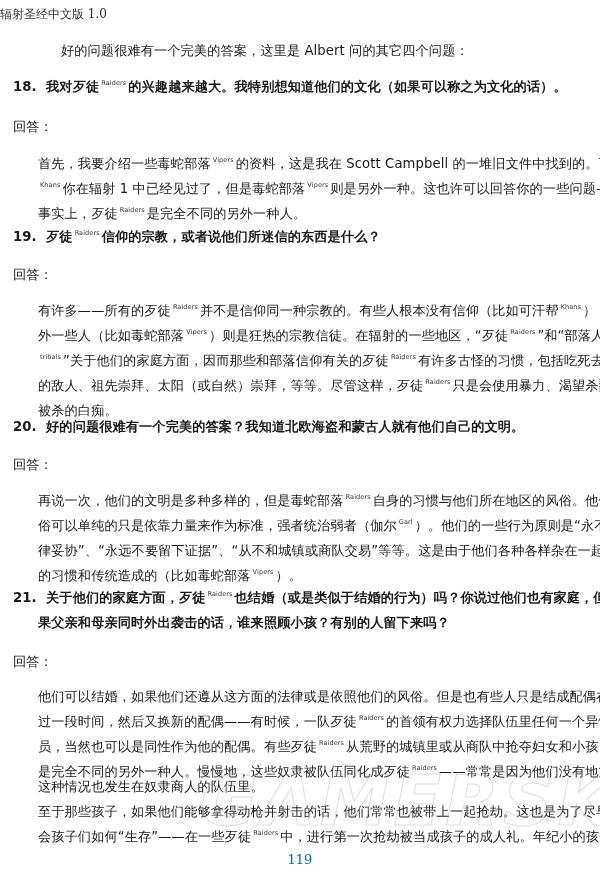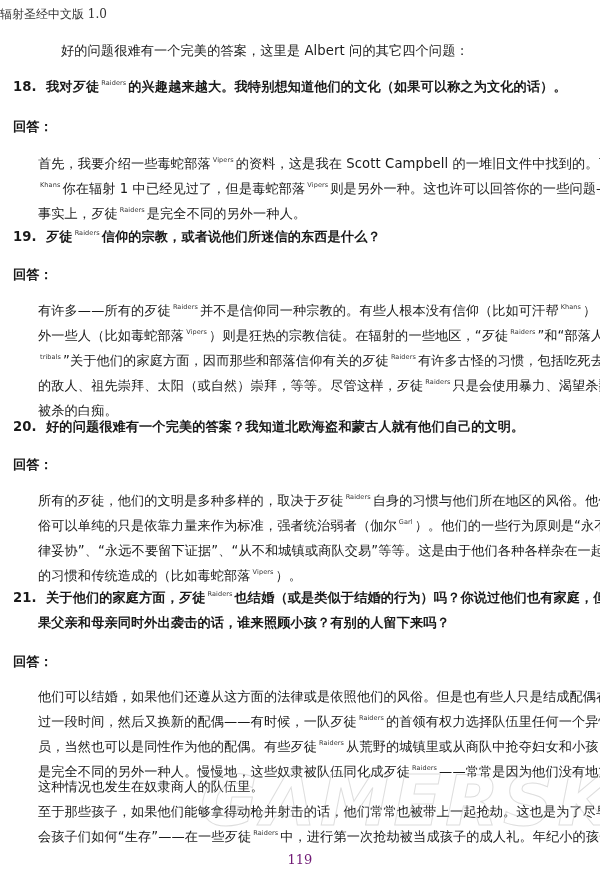--- a/index.html
+++ b/index.html
@@ -3,26 +3,26 @@
 <meta charset="utf-8">
 <style>
   html, body { margin:0; padding:0; background:#ffffff; }
   body { width:600px; height:876px; position:relative; overflow:hidden;
          font-family:"DejaVu Sans", "Liberation Sans", sans-serif; color:#1a1a1a; }
   .header { position:absolute; top:6px; left:0; width:600px; 
             font-family:"DejaVu Serif","Liberation Serif", serif; font-size:12px; color:#333; }
   .line { position:absolute; white-space:nowrap; font-size:13.2px; letter-spacing:0.1px; }
   .q { font-weight:bold; left:13px; }
   .q2 { font-weight:bold; left:38px; }
-  .ans { font-weight:bold; left:13px; }
+  .ans { font-weight:normal; left:13px; }
   .body { left:38px; }
   .intro { left:13px;margin-left:48px; }
   sup.tag { font-size:6.5px; font-weight:normal; vertical-align:6px; color:#333; margin:0 2px; }
   .footer { position:absolute; top:822px; left:0; width:600px; text-align:center;
-            font-family:"DejaVu Serif","Liberation Serif", serif; font-size:13px; color:#701a75; }
+            font-family:"DejaVu Serif","Liberation Serif", serif; font-size:13px; color:#0369a1; }
   .watermark { position:absolute; top:760px; left:200px; font-size:70px; font-weight:bold;
                font-style:italic; color:transparent; -webkit-text-stroke:1px rgba(180,180,180,0.45);
                letter-spacing:4px; font-family:"DejaVu Sans", sans-serif; }
 </style>
 </head>
 <body>
 
 <div class="header">辐射圣经中文版  1.0</div>
 
 <div class="line intro" style="top:42px">好的问题很难有一个完美的答案，这里是 Albert 问的其它四个问题：</div>
@@ -60,21 +60,21 @@
   <span>的敌人、祖先崇拜、太阳（或自然）崇拜，等等。尽管这样，歹徒</span><sup class="tag">Raiders</sup><span>只是会使用暴力、渴望杀戮和</span>
 </div>
 <div class="line body" style="top:402px">被杀的白痴。</div>
 
 <div class="line q" style="top:418px">
   <span>20.</span>&nbsp;
   <span>好的问题很难有一个完美的答案？我知道北欧海盗和蒙古人就有他们自己的文明。</span>
 </div>
 <div class="line ans" style="top:456px">回答：</div>
 <div class="line body" style="top:492px">
-  <span>所有的歹徒，他们的文明是多种多样的，取决于歹徒</span><sup class="tag">Raiders</sup><span>自身的习惯与他们所在地区的风俗。他们的风</span>
+  <span>再说一次，他们的文明是多种多样的，但是毒蛇部落</span><sup class="tag">Raiders</sup><span>自身的习惯与他们所在地区的风俗。他们的风</span>
 </div>
 <div class="line body" style="top:517px">
   <span>俗可以单纯的只是依靠力量来作为标准，强者统治弱者（伽尔</span><sup class="tag">Garl</sup><span>）。他们的一些行为原则是“永不向法</span>
 </div>
 <div class="line body" style="top:542px">律妥协”、“永远不要留下证据”、“从不和城镇或商队交易”等等。这是由于他们各种各样杂在一起</div>
 <div class="line body" style="top:567px">
   <span>的习惯和传统造成的（比如毒蛇部落</span><sup class="tag">Vipers</sup><span>）。</span>
 </div>
 
 <div class="line q" style="top:589px">

